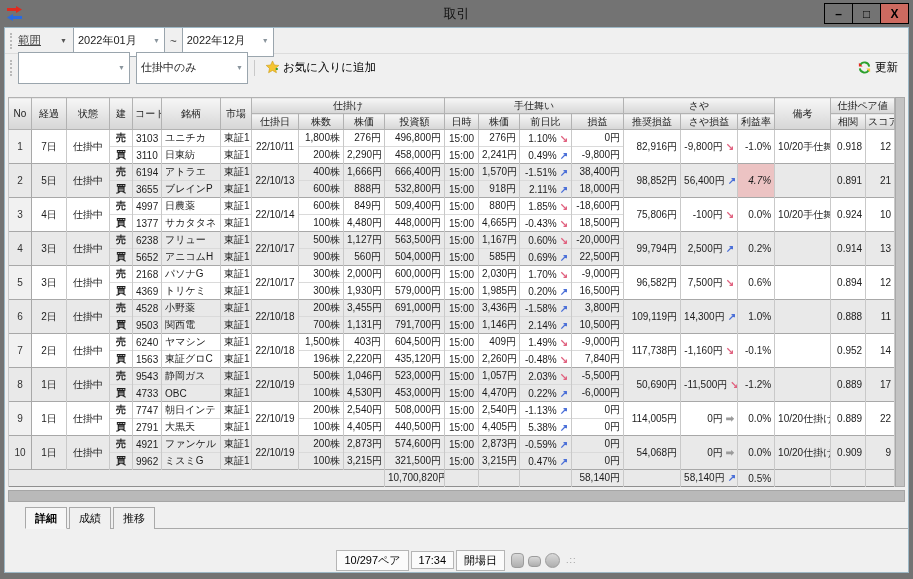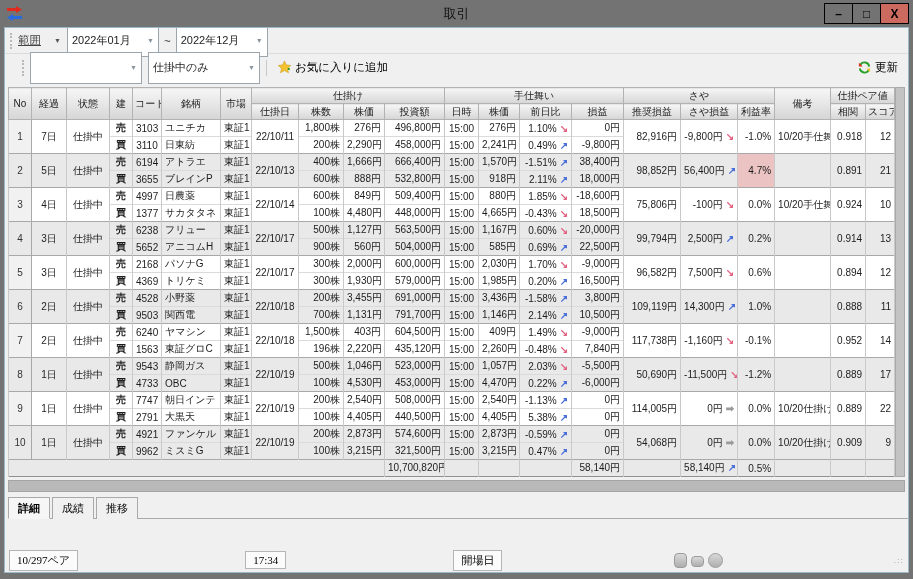--- a/index.html
+++ b/index.html
@@ -16,59 +16,59 @@
   .winbtns { margin-left:auto; display:flex; }
   .winbtn { width:29px; height:21px; border:1px solid #000; margin-left:-1px;
     display:flex; align-items:center; justify-content:center; font-size:12px; font-weight:bold; color:#000; }
   .winbtn.close { background:#cd6a60; }
   
   .inner { flex:1 1 auto; background:#f0f0f0; border:1px solid #9db8c6; display:flex; flex-direction:column; overflow:hidden; }
   .menubar { height:24px; display:flex; align-items:center; gap:4px; padding:0 8px; font-size:11.5px; border-bottom:1px solid #dcdcdc; }
   .menu-item { padding:3px 7px; }
   .grip { width:4px; height:16px; border-left:2px dotted #b9b9b9; margin:0 4px 0 1px; }
   .rangebar { height:26px; display:flex; align-items:center; font-size:11.5px; padding:0 4px; border-bottom:1px solid #dcdcdc; }
-  .range-label { color:#444; margin-right:12px;text-decoration:underline; }
+  .range-label { color:#444; margin-right:18px;text-decoration:underline; }
   .drop-caret { font-size:7px; color:#555; margin:0 6px 0 1px; }
   .combo { height:32px; background:#fff; border:1px solid #9aa5ad; display:flex; align-items:center;
            font-size:11px; padding-left:4px; color:#222; }
   .combo .caret { margin-left:auto; font-size:7px; color:#8a959d; padding:0 4px; }
   .tilde { margin:0 5px; color:#333; }
-  .toolbar { height:27px; display:flex; align-items:center; font-size:11.5px; padding:2px 6px 2px 16px; }
+  .toolbar { height:27px; display:flex; align-items:center; font-size:11.5px; padding:2px 6px 2px 4px; }
   .tb-sep { width:1px; height:16px; background:#c9c9c9; margin:0 6px; }
   .star-icon, .refresh-icon { width:15px; height:15px; margin-right:3px; }
   .tb-btn { display:flex; align-items:center; padding:2px 4px; }
   .spacer { flex:1; }
   
-  .table-zone { display:flex; margin:6px 3px 0 3px; flex:0 0 auto; }
+  .table-zone { display:flex; margin:16px 3px 0 3px; flex:0 0 auto; }
   table.grid { table-layout:fixed; border-collapse:collapse; background:#fff; font-size:10px; border:1px solid #8f8f8f; }
   .grid th { background:linear-gradient(#f6f6f6,#d6d6d6); border:1px solid #b2b2b2; font-weight:normal;
              font-size:10px; height:16px; padding:0 2px; color:#222; white-space:nowrap; overflow:hidden; }
   .grid td { border-left:1px solid #c9c9c9; border-right:1px solid #c9c9c9; border-top:1px solid #dadada;
              height:17px; padding:0 3px; white-space:nowrap; overflow:hidden; color:#1c1c1c; }
   .grid tr.gstart td { border-top:1px solid #a8a8a8; }
   .grid tr.alt td { background:#e9e9e9; }
   .grid td.nocol { background:#f1f1f1; border-right:1px solid #a8a8a8; text-align:center; color:#333; }
   .grid td.totalrow { background:#e9e9e9; border-top:1px solid #a8a8a8; }
   .num { text-align:right; } .ctr { text-align:center; }
   .neg { color:#e01010; }
   .sell { color:#1414dd; font-weight:bold; }
   .buy  { color:#e01010; font-weight:bold; }
   .arr { font-weight:bold; margin-left:3px; font-size:10px; }
   .arr.up { color:#4a6fd8; } .arr.down { color:#e0607e; } .arr.right { color:#9a9a9a; }
-  .hl { background:#ecc3c3 !important; }
+  .hl { background:#ecc3c3 !important;font-style:italic; }
   .vscroll { width:10px; border:1px solid #a9a9a9; background:#c3c3c3; margin-left:0; }
   .hscroll { height:12px; margin:3px 3px 0 3px; background:#b9b9b9; border:1px solid #a5a5a5; flex:0 0 auto; }
   
-  .tabs { display:flex; margin:4px 0 0 3px; border-bottom:1px solid #a9a9a9; flex:0 0 auto; }
+  .tabs { display:flex; margin:4px 0 0 20px; border-bottom:1px solid #a9a9a9; flex:0 0 auto; }
   .tab { font-size:11px; padding:3px 9px 2px 9px; border:1px solid #a9a9a9; border-bottom:none; margin-right:2px;
          background:#f0f0f0; position:relative; top:1px; }
   .tab.active { background:#f6f6f6; border-bottom:1px solid #f6f6f6; font-weight:bold; }
   .fill { flex:1 1 auto; }
-  .statusbar { height:24px; display:flex; align-items:center; justify-content:space-between; gap:2px;
-               padding:0 4px; font-size:11px; flex:0 0 auto;font-family:Liberation Serif, serif; }
+  .statusbar { height:24px; display:flex; align-items:center; justify-content:center; gap:2px;
+               padding:0 4px; font-size:11px; flex:0 0 auto; }
   .sb-box { border:1px solid #b5b5b5; background:#fbfbfb; padding:2px 7px; }
   .sb-icons { display:flex; gap:4px; margin:0 4px; }
   .sb-ico { width:13px; height:15px; background:linear-gradient(#d9d9d9,#aeaeae); border-radius:4px; border:1px solid #9c9c9c; }
   .sb-ico.round { border-radius:50%; width:15px; }
   .sb-grip { color:#9a9a9a; font-size:9px; letter-spacing:1px; }
 </style>
 </head>
 <body>
 
 <div class="window">

